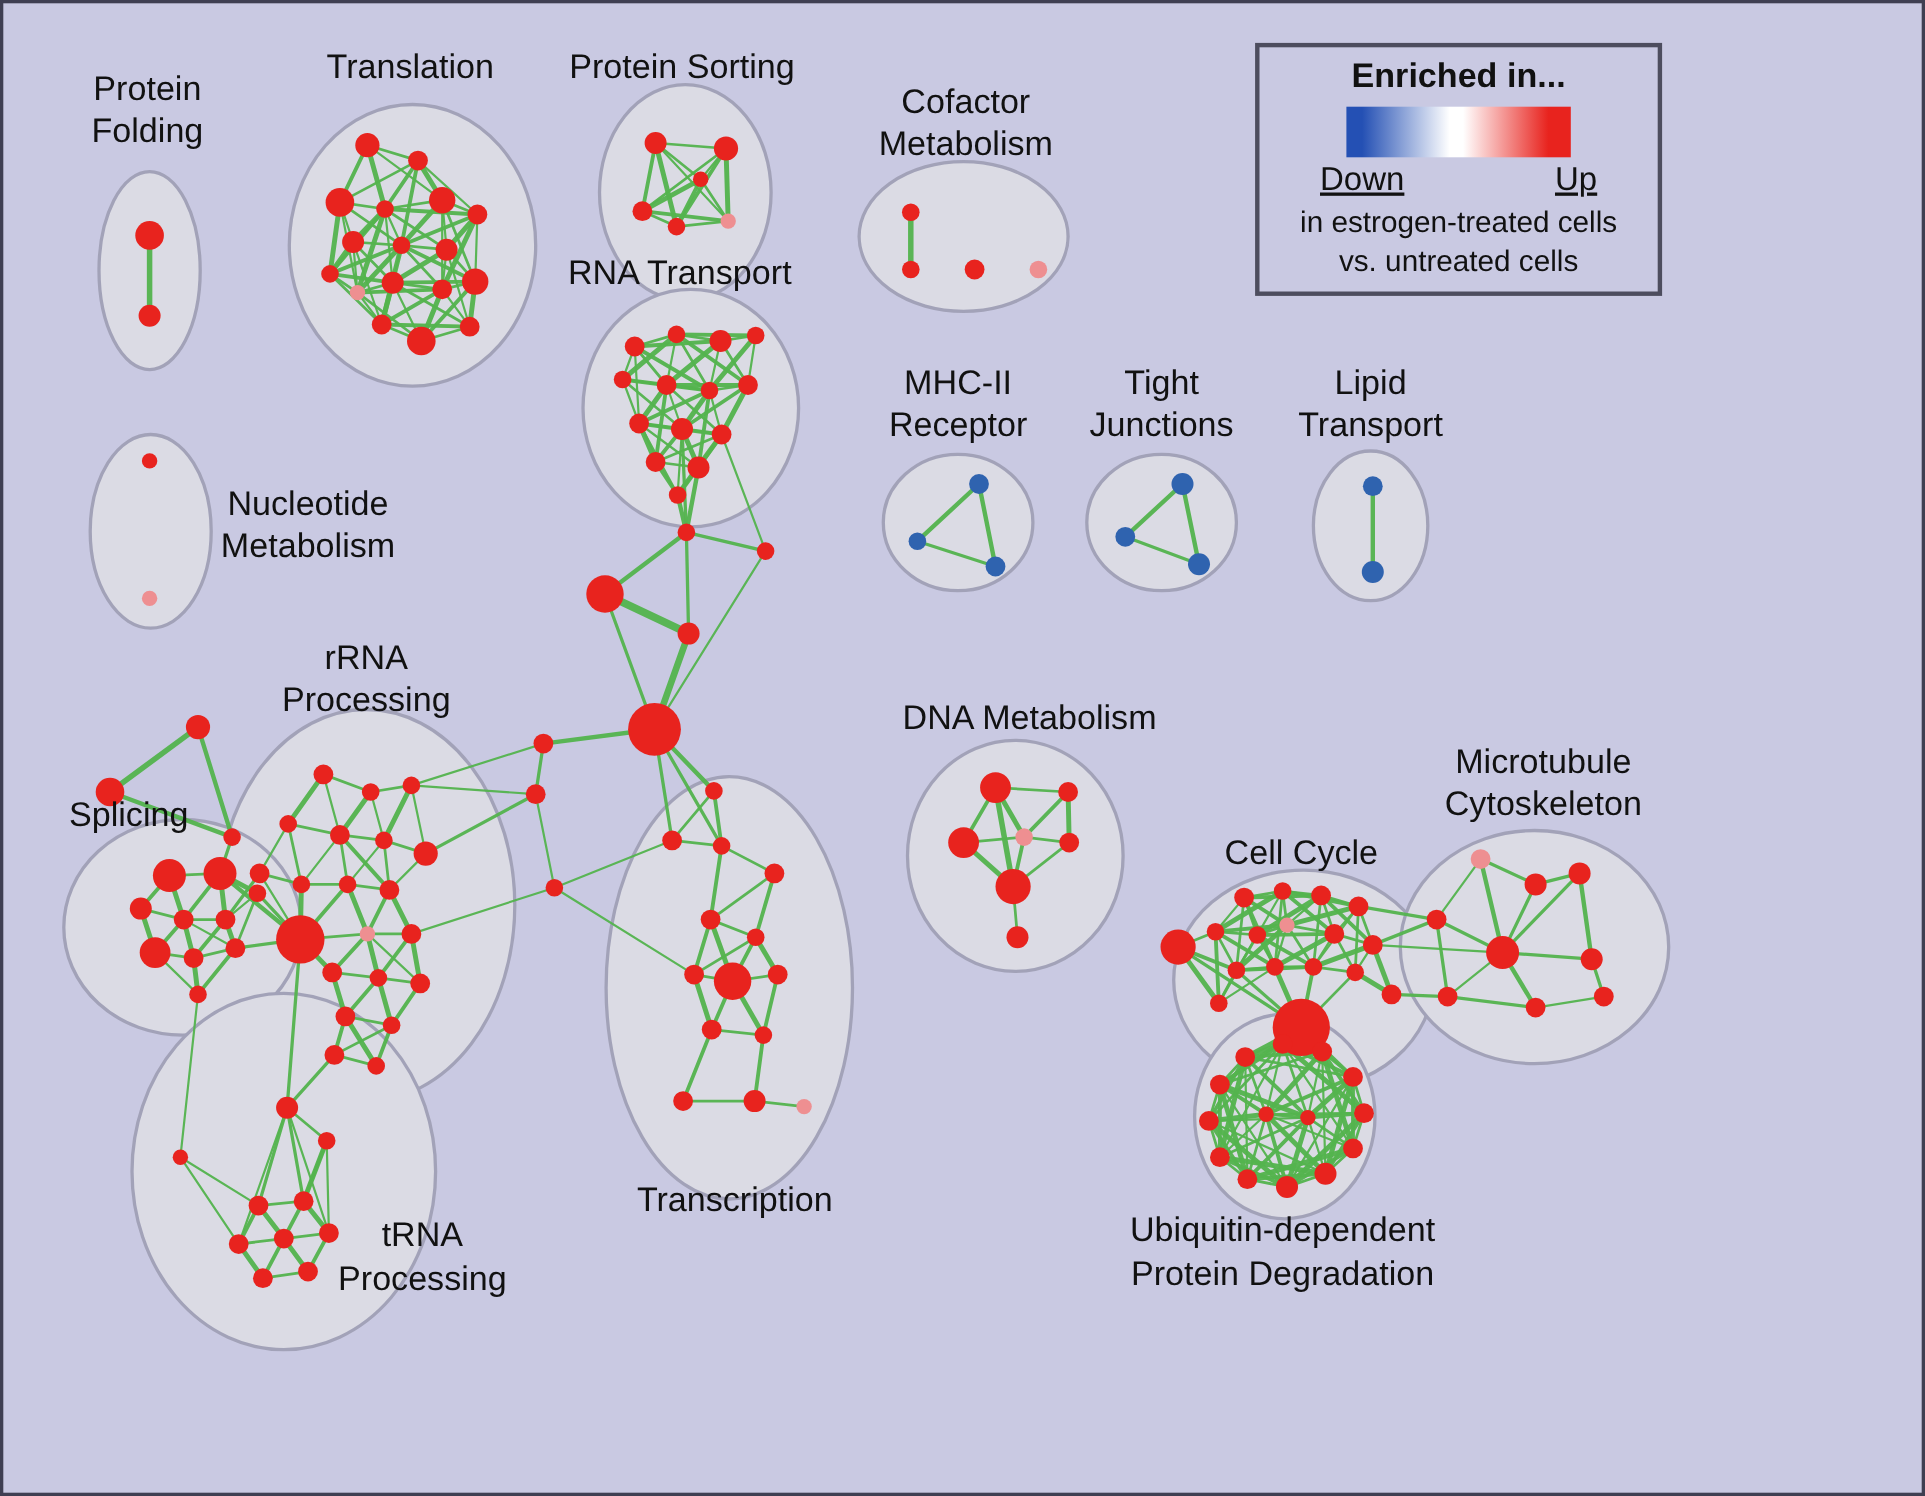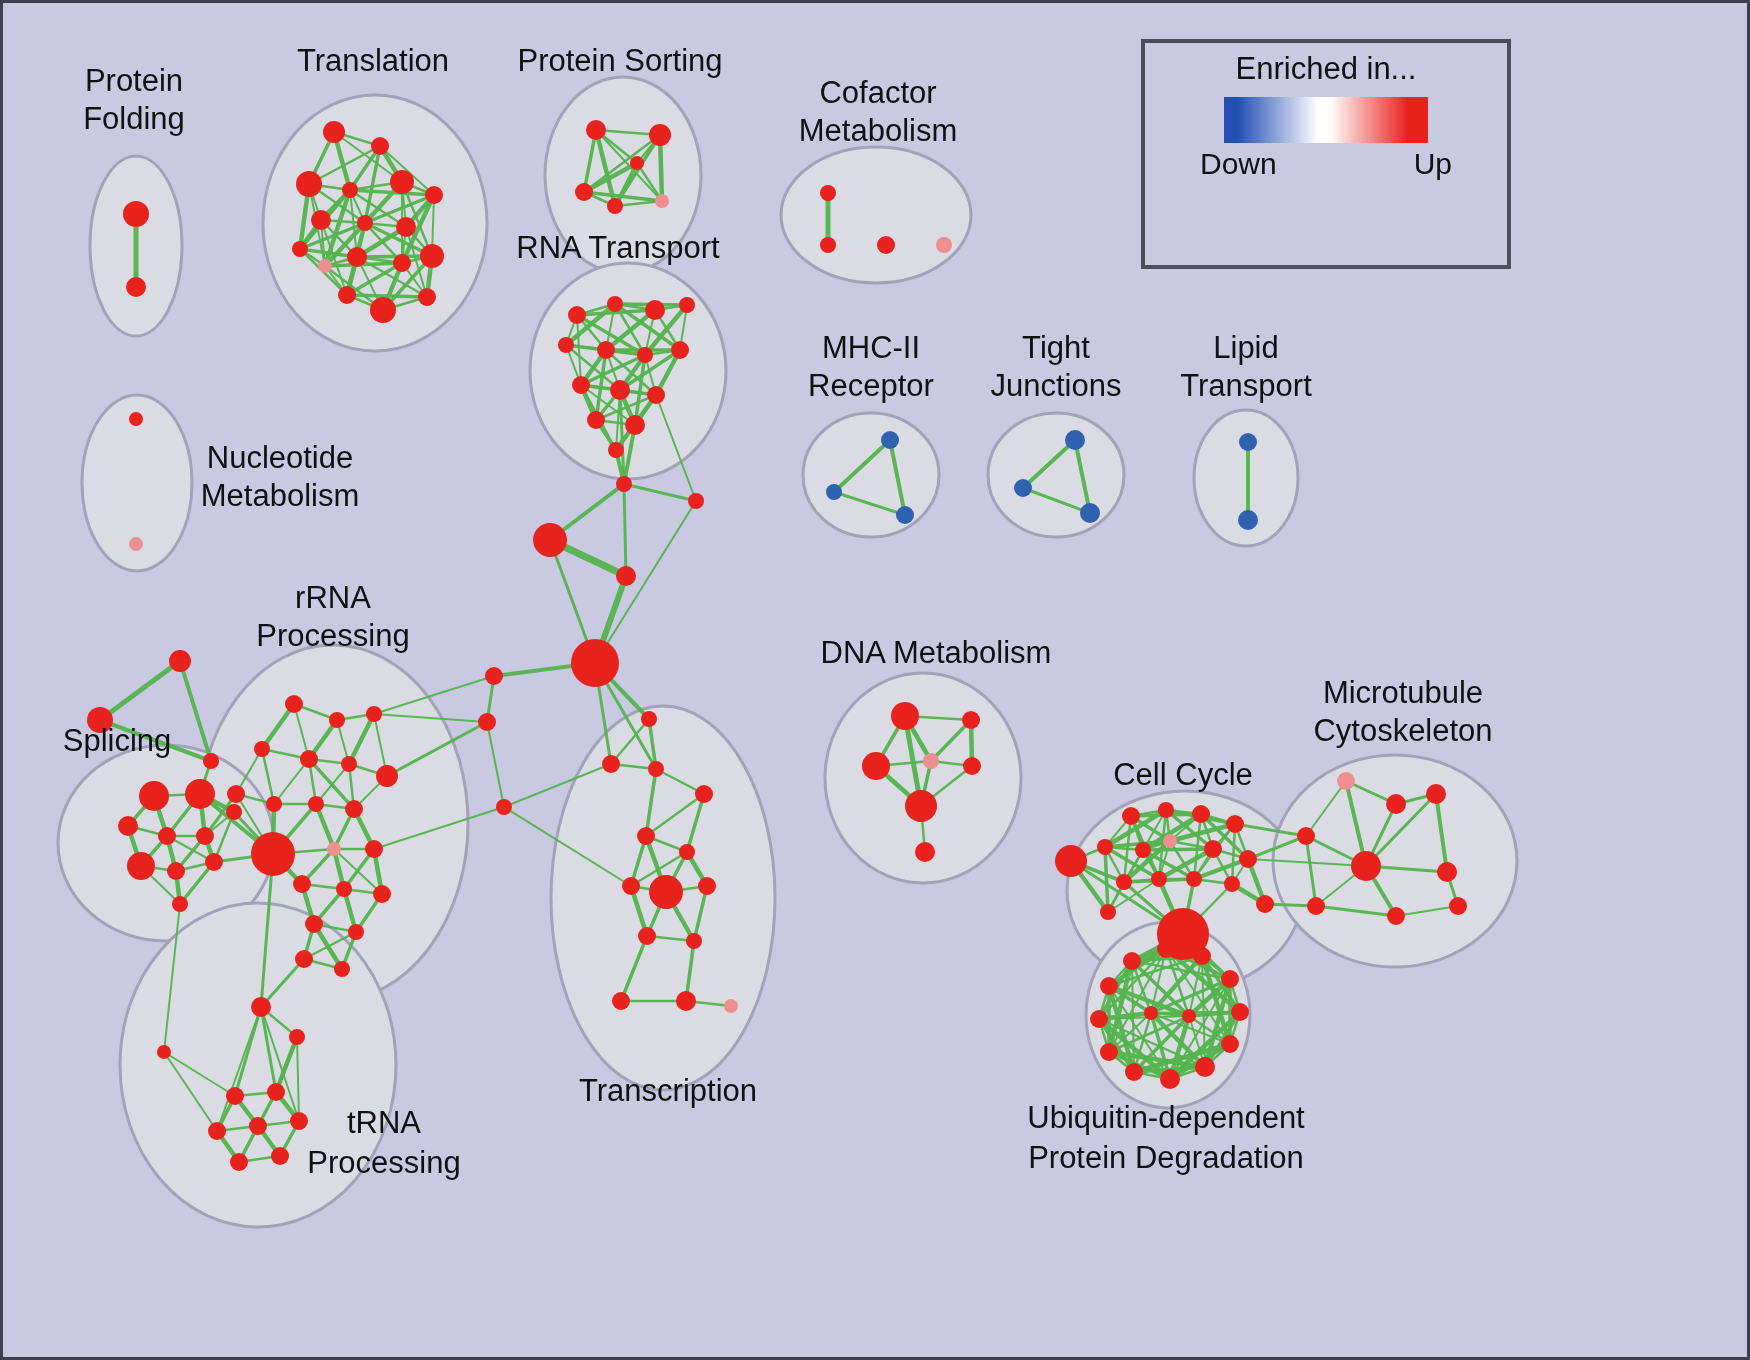--- a/index.html
+++ b/index.html
@@ -9,23 +9,23 @@
     font-family:"Liberation Sans",sans-serif;
     padding-left:27px;
   }
   svg.net{position:absolute;left:0;top:0;}
   .cluster-label{font-family:"Liberation Sans",sans-serif;font-size:31px;fill:var(--label,#111);}
   .legend{
     position:absolute;left:1138px;top:36px;width:370px;height:230px;box-sizing:border-box;
     border:4px solid var(--legend-border,#4d4d5e);background:var(--background,#c9c9e2);
     display:flex;flex-direction:column;align-items:center;padding-top:8px;
   }
-  .legend-title{font-size:31px;color:var(--label,#111);}
+  .legend-title{font-size:31px;color:var(--label,#111);font-weight:bold;}
   .legend-bar{width:204px;height:46px;margin-top:10px;}
-  .legend-row{width:252px;display:flex;justify-content:space-between;margin-top:4px;font-size:30px;color:var(--label,#111);}
+  .legend-row{width:252px;display:flex;justify-content:space-between;margin-top:4px;font-size:30px;color:var(--label,#111);text-decoration:underline;}
   .legend-caption{font-size:27px;color:var(--label,#111);line-height:1.3;text-align:center;margin-top:4px;}
 </style>
 </head>
 <body>
 
 <div class="figure">
   <svg class="net" width="1750" height="1360" viewBox="0 0 1750 1360">
       <g>
         <ellipse cx="133" cy="243" rx="46" ry="90" fill="#dbdbe4" stroke="#a2a2b8" stroke-width="3"></ellipse>
         <ellipse cx="372" cy="220" rx="112" ry="128" fill="#dbdbe4" stroke="#a2a2b8" stroke-width="3"></ellipse>
@@ -703,14 +703,18 @@
       </g>
     </svg>
 
   <div class="legend">
     <div class="legend-title">Enriched in...</div>
     <div class="legend-bar" style="background: linear-gradient(90deg, rgb(36, 80, 180) 0%, rgb(36, 80, 180) 7%, rgb(255, 255, 255) 46%, rgb(255, 255, 255) 52%, rgb(232, 35, 30) 90%, rgb(232, 35, 30) 100%);"></div>
     <div class="legend-row">
       <span>Down</span>
       <span>Up</span>
     </div>
+    <div class="legend-caption">
+      <div>in estrogen-treated cells</div>
+      <div>vs. untreated cells</div>
+    </div>
   </div>
 </div>
 
 </body></html>

